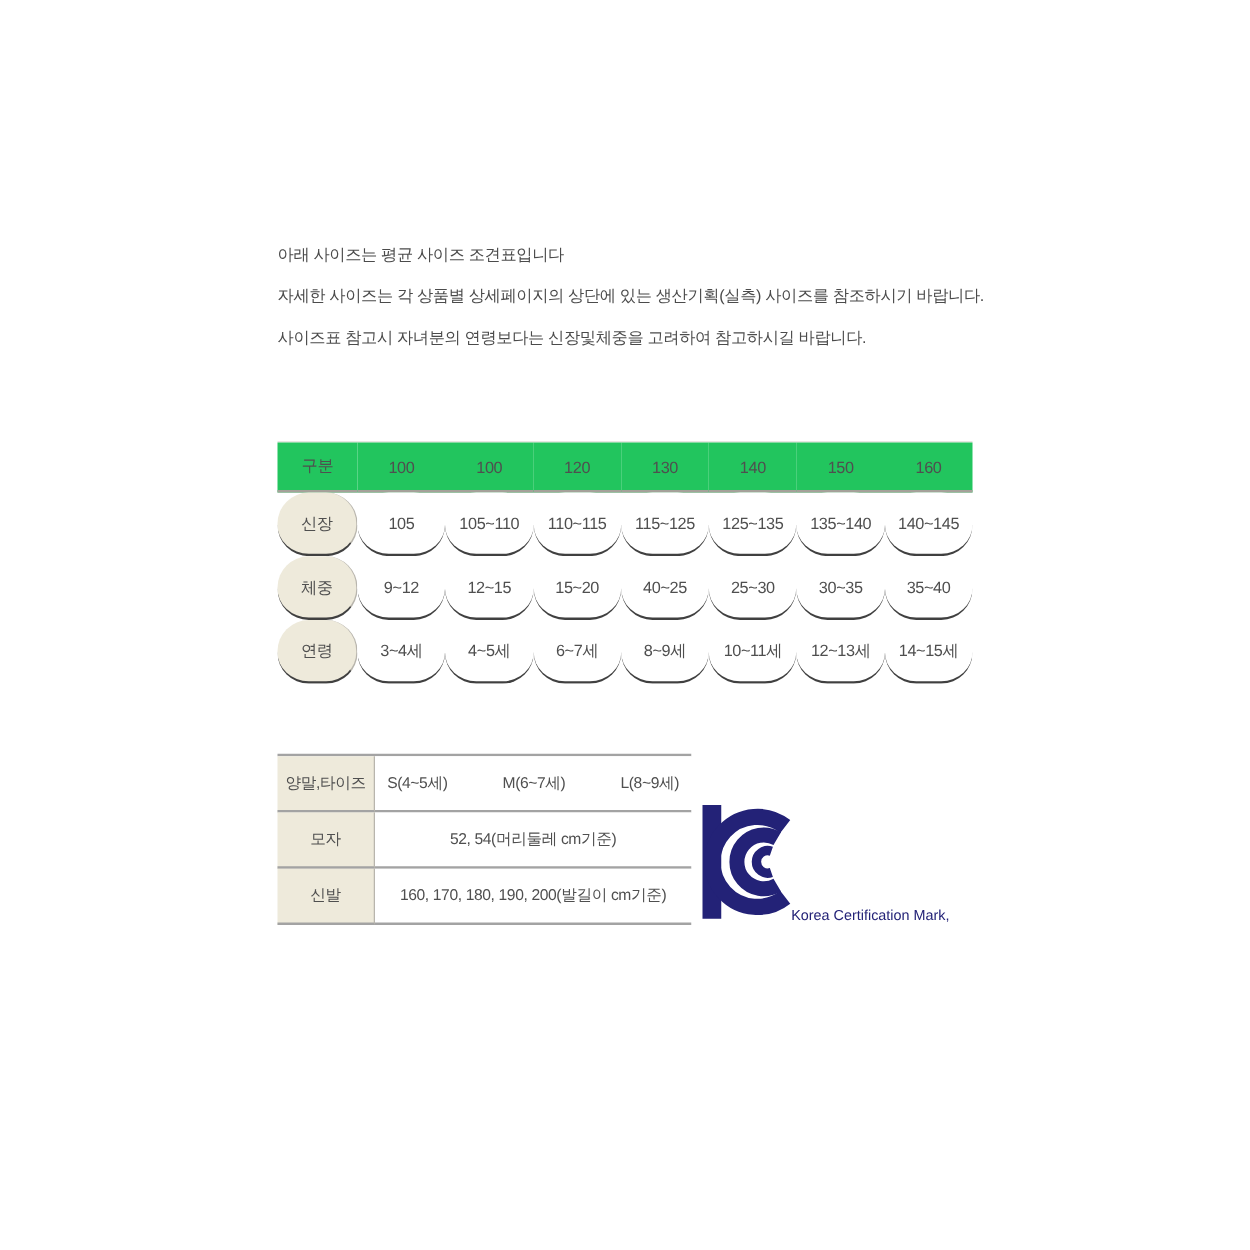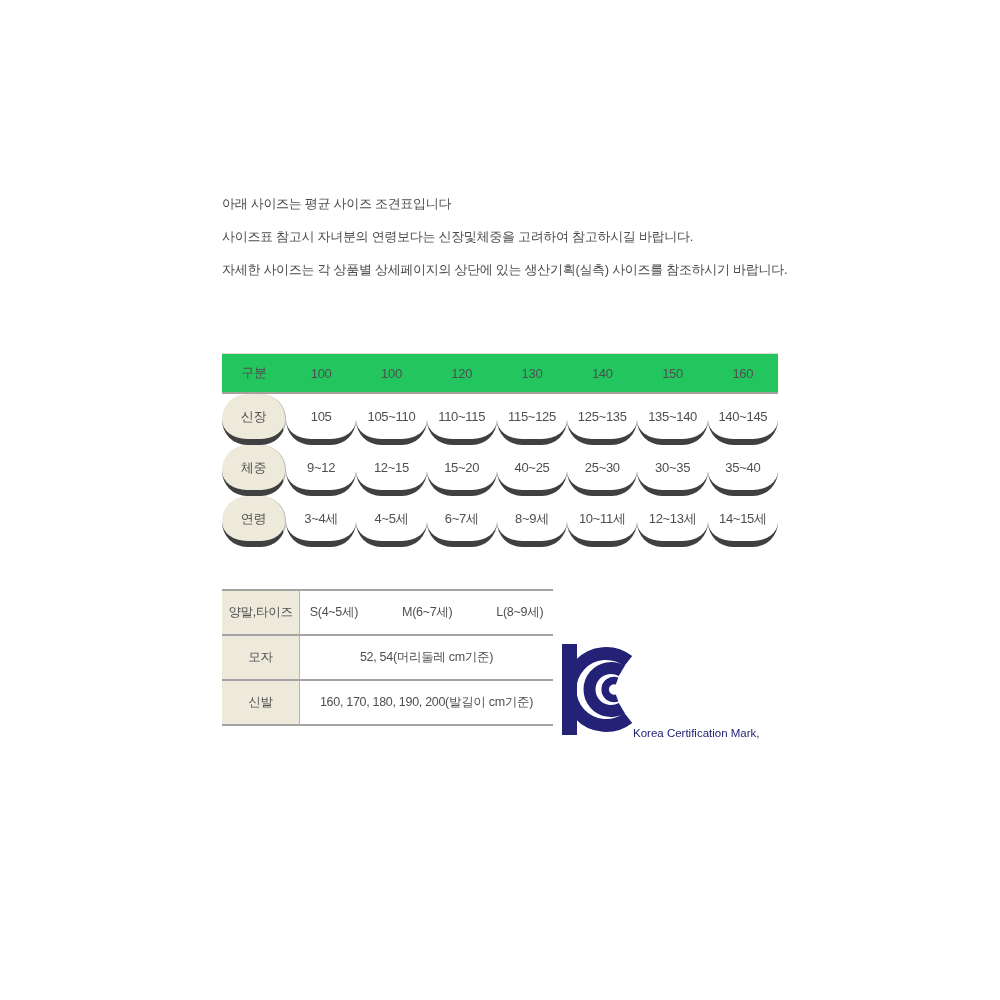--- a/index.html
+++ b/index.html
@@ -52,33 +52,33 @@
     box-sizing: border-box;
   }
   .st-head {
     background: #22c55e;
     height: 40px;
     border-bottom: 2px solid #a5a19a;
   }
   .st-body {
     background: #ffffff;
     height: 51px;
-    border-bottom: 6px solid #404040;
+    border-bottom: 2px solid #404040;
     border-radius: 25px;
   }
   .st-label {
     background: #eeeadb;
     border-right: 1px solid #b8b5ad;
   }
 
   
   .extra-table {
     position: absolute;
     left: 222px;
-    top: 589px;
+    top: 603px;
     width: 331px;
     display: grid;
     grid-template-columns: 78px 1fr;
     border-top: 2px solid #a3a3a3;
     box-sizing: border-box;
   }
   .xt-cell {
     display: flex;
     align-items: center;
     justify-content: center;
@@ -116,22 +116,22 @@
     padding-left: 40px;
   }
 </style>
 </head>
 <body>
 
 <div class="canvas">
 
   <div class="intro">
     <p>아래 사이즈는 평균 사이즈 조견표입니다</p>
+    <p>자세한 사이즈는 각 상품별 상세페이지의 상단에 있는 생산기획(실측) 사이즈를 참조하시기 바랍니다.</p>
     <p>사이즈표 참고시 자녀분의 연령보다는 신장및체중을 고려하여 참고하시길 바랍니다.</p>
-    <p>자세한 사이즈는 각 상품별 상세페이지의 상단에 있는 생산기획(실측) 사이즈를 참조하시기 바랍니다.</p>
   </div>
 
   <div class="size-table">
 
     <div class="st-cell st-head">구분</div>
     <div class="st-cell st-head">100</div>
     <div class="st-cell st-head">100</div>
     <div class="st-cell st-head">120</div>
     <div class="st-cell st-head">130</div>
     <div class="st-cell st-head">140</div>

